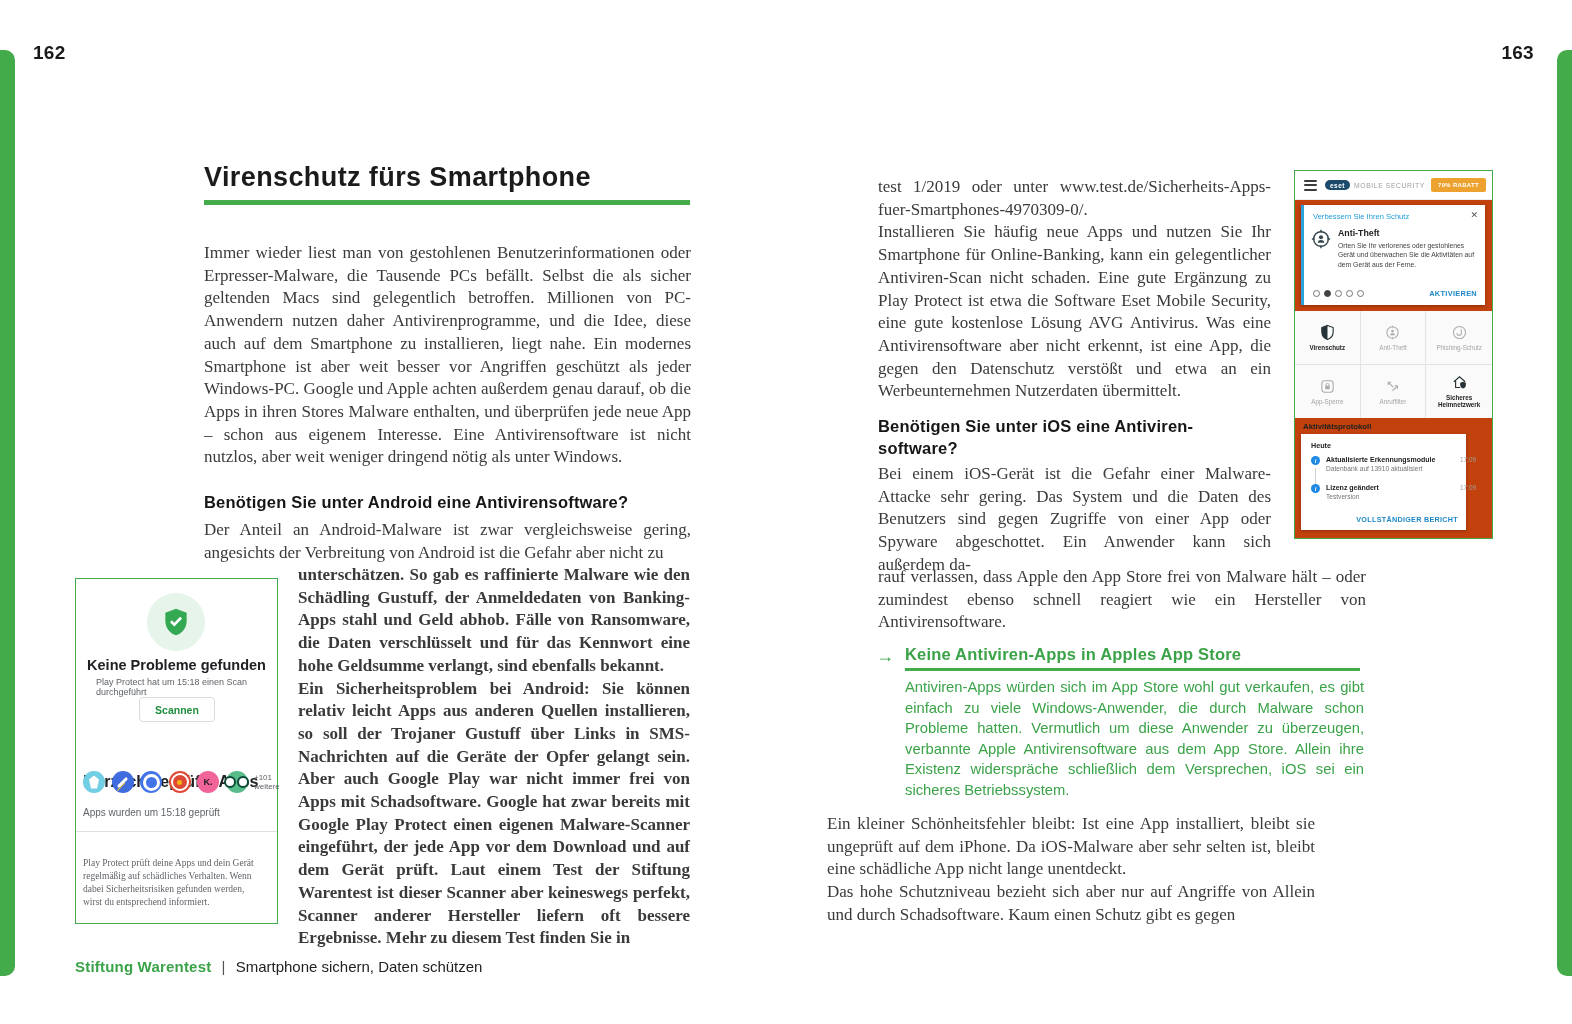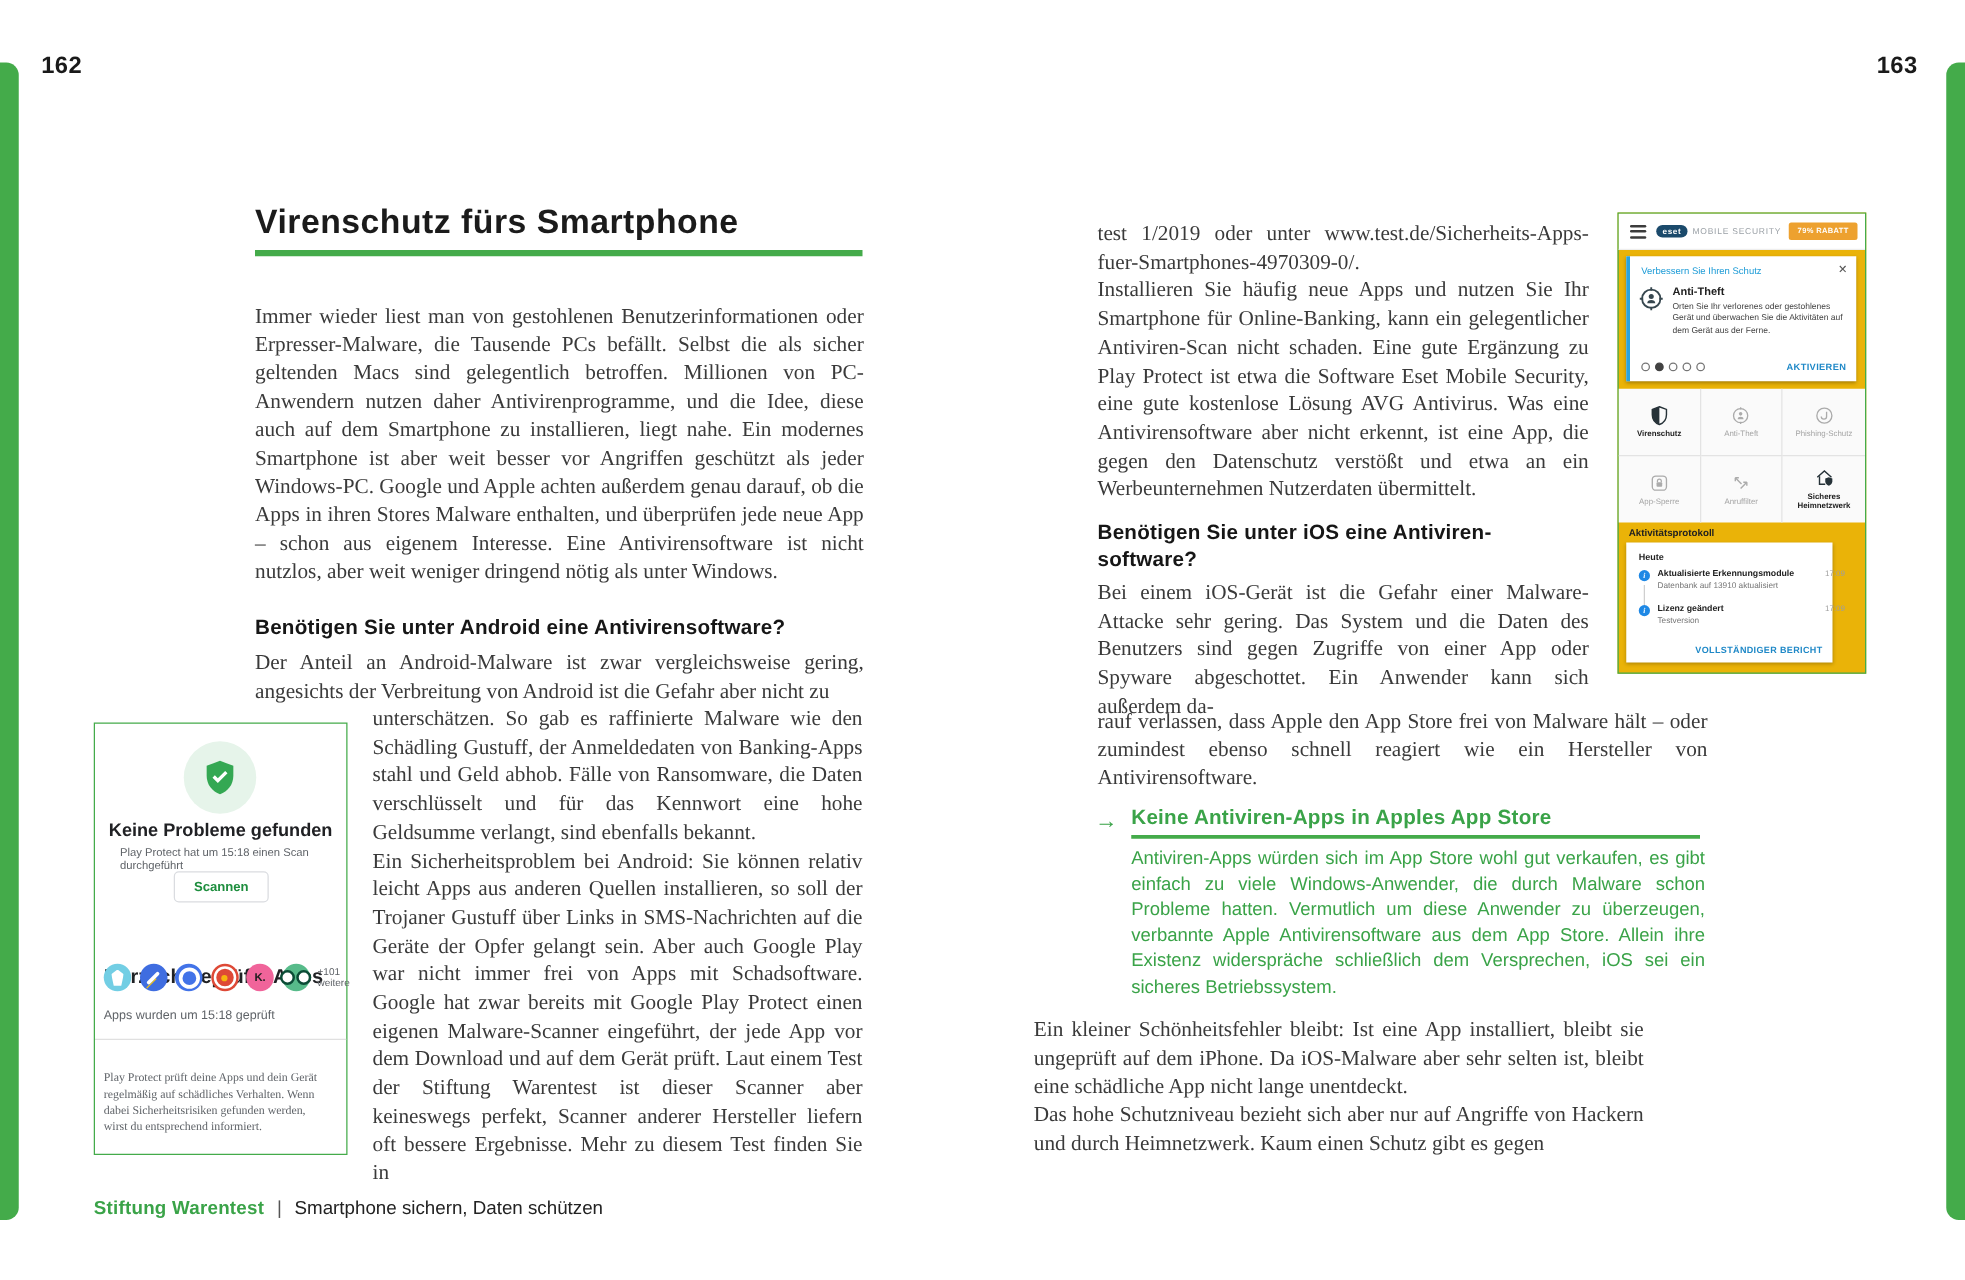--- a/index.html
+++ b/index.html
@@ -21,21 +21,21 @@
   .pagenum{position:absolute;top:42px;font-size:19px;font-weight:bold;color:#1a1a1a;letter-spacing:.3px;}
   
   .title{left:204px;top:162px;width:500px;font-size:27px;font-weight:bold;color:#1b1b1b;letter-spacing:.4px;}
   .title-rule{left:204px;top:200px;width:486px;height:5px;background:var(--green);}
   .serif{font-family:"Liberation Serif",serif;font-size:17px;line-height:22.7px;color:var(--body-ink);text-align:justify;}
   .serif p{margin:0;}
   .intro{left:204px;top:242px;width:487px;}
   .subhead{font-size:16.5px;font-weight:bold;color:#161616;letter-spacing:.2px;}
   .and-head{left:204px;top:493px;width:487px;}
   .and-intro{left:204px;top:519px;width:487px;}
-  .and-col{left:298px;top:564px;width:392px;}
+  .and-col{left:298px;top:564px;width:392px;font-weight:bold;}
   
   .callout-arrow{left:876px;top:646px;font-size:18px;font-weight:bold;color:var(--green-text);}
   .callout-head{left:905px;top:645px;width:455px;font-size:16.5px;font-weight:bold;color:var(--green-text);letter-spacing:.2px;}
   .callout-rule{left:905px;top:668px;width:455px;height:2.5px;background:var(--green);}
   .callout-text{left:905px;top:677px;width:459px;font-size:14.8px;line-height:20.6px;color:var(--green-text);text-align:justify;}
   
   .r-narrow{left:878px;top:176px;width:393px;}
   .r-narrow .subhead{font-family:"Liberation Sans",sans-serif;line-height:22px;text-align:left;margin-top:12px;margin-bottom:4px;}
   .r-narrow .subhead span{display:block;}
   .r-wide{left:878px;top:566px;width:488px;}
@@ -58,21 +58,21 @@
   .pp-divider{position:absolute;left:0;top:252px;width:100%;height:1px;background:#e0e0e0;}
   .pp-desc{position:absolute;left:7px;top:278px;width:182px;font-size:9.5px;line-height:13px;color:#5f6368;text-align:left;font-family:Liberation Serif, serif;}
   .gem{width:10px;height:13px;background:#fff;clip-path:polygon(50% 0,100% 30%,80% 100%,20% 100%,0 30%);}
   .pencil{width:13px;height:3px;background:#fff;transform:rotate(-45deg);border-radius:2px;box-shadow:-4px 2px 0 -1px #f4c20d;}
   .ring{width:11px;height:11px;border:3px solid #fff;border-radius:50%;}
   .duck{width:14px;height:14px;border:2px solid #fff;border-radius:50%;display:flex;align-items:center;justify-content:center;}
   .duck i{width:5px;height:5px;background:#f6b40e;border-radius:50%;}
   .owl{display:flex;gap:1px;}
   .owl i{width:8px;height:8px;border:2px solid #0b4c36;background:#fff;border-radius:50%;}
   
-  .eset-card{left:1294px;top:170px;width:197px;height:367px;border:1.5px solid var(--green);background:#eab308;font-family:"Liberation Sans",sans-serif;}
+  .eset-card{left:1294px;top:170px;width:197px;height:367px;border:1.5px solid var(--green);background:#c2410c;font-family:"Liberation Sans",sans-serif;}
   .eset-header{position:absolute;left:0;top:0;width:100%;height:28px;background:#fff;border-bottom:1px solid #eee;display:flex;align-items:center;}
   .hamburger{margin-left:9px;width:13px;display:flex;flex-direction:column;gap:2.5px;}
   .hamburger i{display:block;height:2px;background:#3c3c3c;border-radius:1px;}
   .eset-pill{margin-left:8px;background:#1b4a6b;color:#fff;font-size:6.5px;font-weight:bold;padding:1.5px 5px;border-radius:6px;letter-spacing:.5px;}
   .eset-suffix{margin-left:4px;font-size:6.8px;color:#9aa0a6;letter-spacing:.6px;}
   .eset-badge{margin-left:auto;margin-right:6px;background:#eda12f;color:#fff;font-size:6px;font-weight:bold;padding:4px 7px;border-radius:2px;letter-spacing:.3px;}
   .eset-promo{position:absolute;left:6px;top:34px;width:181px;height:100px;background:#fff;border-left:3px solid #2aa3dc;box-shadow:0 1px 3px rgba(0,0,0,.3);}
   .promo-title{position:absolute;left:9px;top:7px;font-size:7.6px;color:#1e9cd7;}
   .promo-close{position:absolute;right:7px;top:5px;font-size:9px;color:#555;}
   .promo-feature{position:absolute;left:9px;top:23px;font-size:8.8px;font-weight:bold;color:#212121;}
@@ -177,21 +177,21 @@
 </div>
 <div class="abs serif r-wide">rauf verlassen, dass Apple den App Store frei von Malware hält – oder zumindest ebenso schnell reagiert wie ein Hersteller von Antivirensoftware.</div>
 
 <div class="abs callout-arrow">→</div>
 <div class="abs callout-head">Keine Antiviren-Apps in Apples App Store</div>
 <div class="abs callout-rule"></div>
 <div class="abs callout-text">Antiviren-Apps würden sich im App Store wohl gut verkaufen, es gibt einfach zu viele Windows-Anwender, die durch Malware schon Probleme hatten. Vermutlich um diese Anwender zu überzeugen, verbannte Apple Antivirensoftware aus dem App Store. Allein ihre Existenz widerspräche schließlich dem Versprechen, iOS sei ein sicheres Betriebssystem.</div>
 
 <div class="abs serif r-close">
   <p>Ein kleiner Schönheitsfehler bleibt: Ist eine App installiert, bleibt sie ungeprüft auf dem iPhone. Da iOS-Malware aber sehr selten ist, bleibt eine schädliche App nicht lange unentdeckt.</p>
-  <p>Das hohe Schutzniveau bezieht sich aber nur auf Angriffe von Hackern und durch Heimnetzwerk. Kaum einen Schutz gibt es gegen</p>
+  <p>Das hohe Schutzniveau bezieht sich aber nur auf Angriffe von Allein und durch Schadsoftware. Kaum einen Schutz gibt es gegen</p>
 </div>
 
 <div class="abs eset-card">
   <div class="eset-header">
     <span class="hamburger">
         <i></i>
         <i></i>
         <i></i>
       </span>
     <span class="eset-pill">eset</span>

